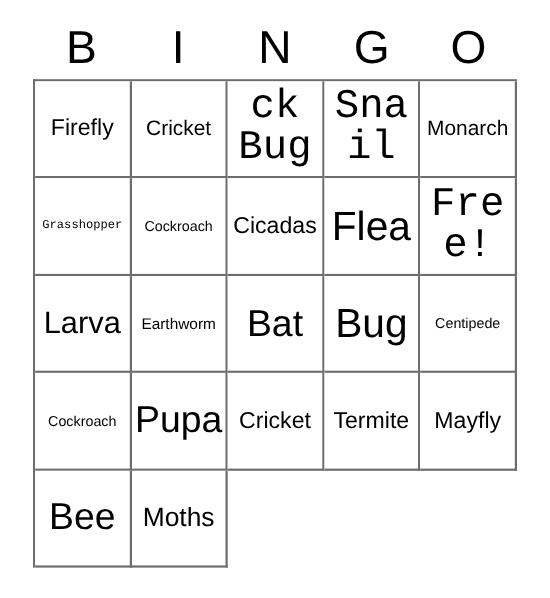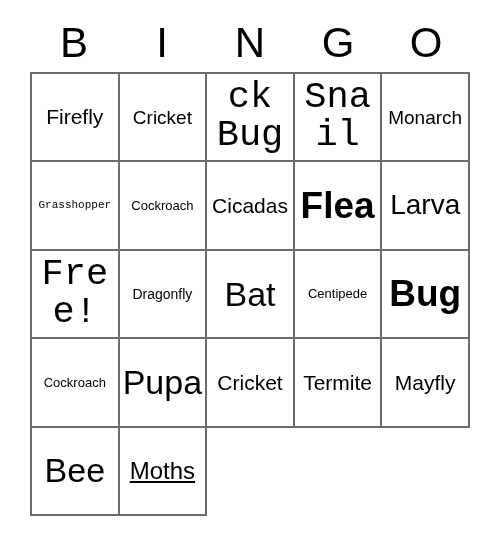--- a/index.html
+++ b/index.html
@@ -73,25 +73,25 @@
     line-height: 1.02;
     color: #000000;
     word-wrap: break-word;
   }
   
   .fs-xs   { font-size: 11px; font-family: Liberation Mono, monospace; }
   .fs-sm   { font-size: 13px; }
   .fs-sm2  { font-size: 14px; }
   .fs-md   { font-size: 19px; }
   .fs-md2  { font-size: 21px; }
-  .fs-lg   { font-size: 24px; text-decoration: underline; }
+  .fs-lg   { font-size: 24px; }
   .fs-xl   { font-size: 28px; }
   .fs-xxl  { font-size: 37px; font-family: Liberation Mono, monospace; }
   .fs-huge { font-size: 34px; }
-  .fs-mega { font-size: 37px; font-weight: bold; }
+  .fs-mega { font-size: 37px; }
 </style>
 </head>
 <body>
 
 <div id="bingo-card">
 
   <div id="bingo-header">
     <div class="header-letter">B</div>
     <div class="header-letter">I</div>
     <div class="header-letter">N</div>
@@ -121,36 +121,36 @@
       <div class="bingo-cell">
         <span class="cell-text fs-sm">Cockroach</span>
       </div>
       <div class="bingo-cell">
         <span class="cell-text fs-md2">Cicadas</span>
       </div>
       <div class="bingo-cell">
         <span class="cell-text fs-mega">Flea</span>
       </div>
       <div class="bingo-cell">
+        <span class="cell-text fs-xxl">Free!</span>
+      </div>
+      <div class="bingo-cell">
         <span class="cell-text fs-xl">Larva</span>
       </div>
       <div class="bingo-cell">
-        <span class="cell-text fs-xxl">Free!</span>
-      </div>
-      <div class="bingo-cell">
-        <span class="cell-text fs-sm2">Dragonfly</span>
+        <span class="cell-text fs-sm2">Earthworm</span>
       </div>
       <div class="bingo-cell">
         <span class="cell-text fs-huge">Bat</span>
       </div>
       <div class="bingo-cell">
-        <span class="cell-text fs-sm">Centipede</span>
+        <span class="cell-text fs-mega">Bug</span>
       </div>
       <div class="bingo-cell">
-        <span class="cell-text fs-mega">Bug</span>
+        <span class="cell-text fs-sm">Centipede</span>
       </div>
       <div class="bingo-cell">
         <span class="cell-text fs-sm">Cockroach</span>
       </div>
       <div class="bingo-cell">
         <span class="cell-text fs-huge">Pupa</span>
       </div>
       <div class="bingo-cell">
         <span class="cell-text fs-md2">Cricket</span>
       </div>

